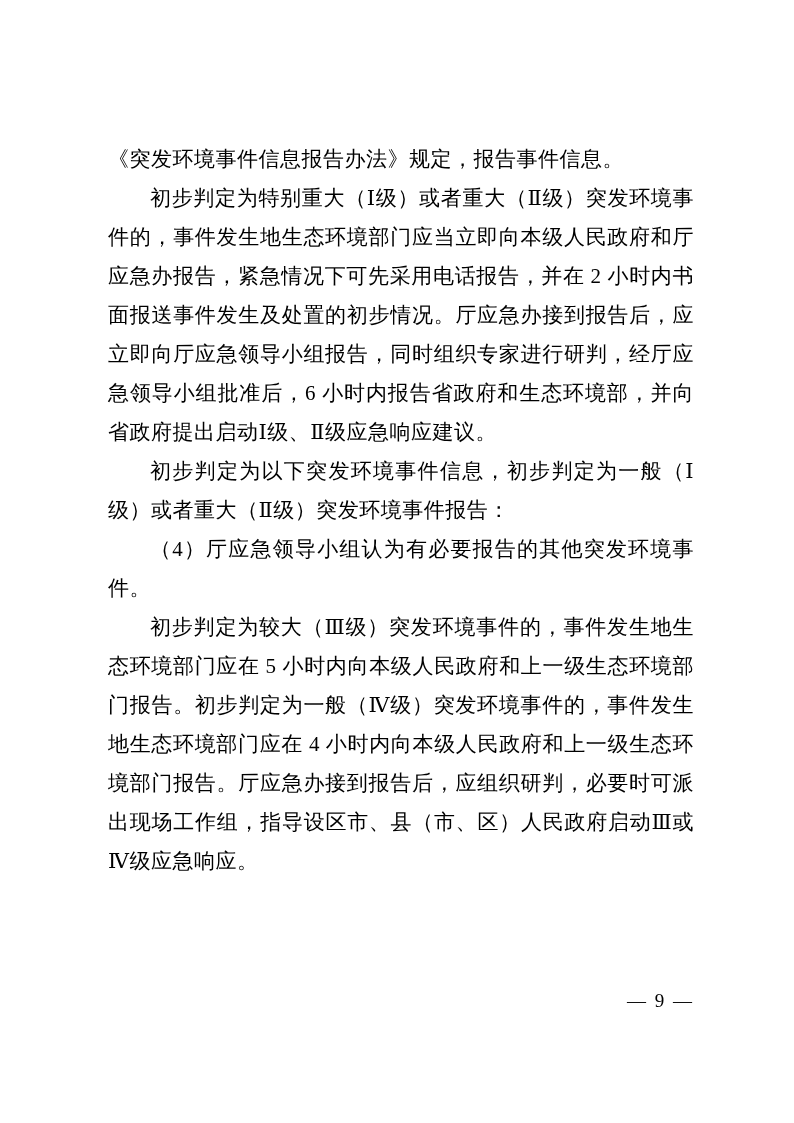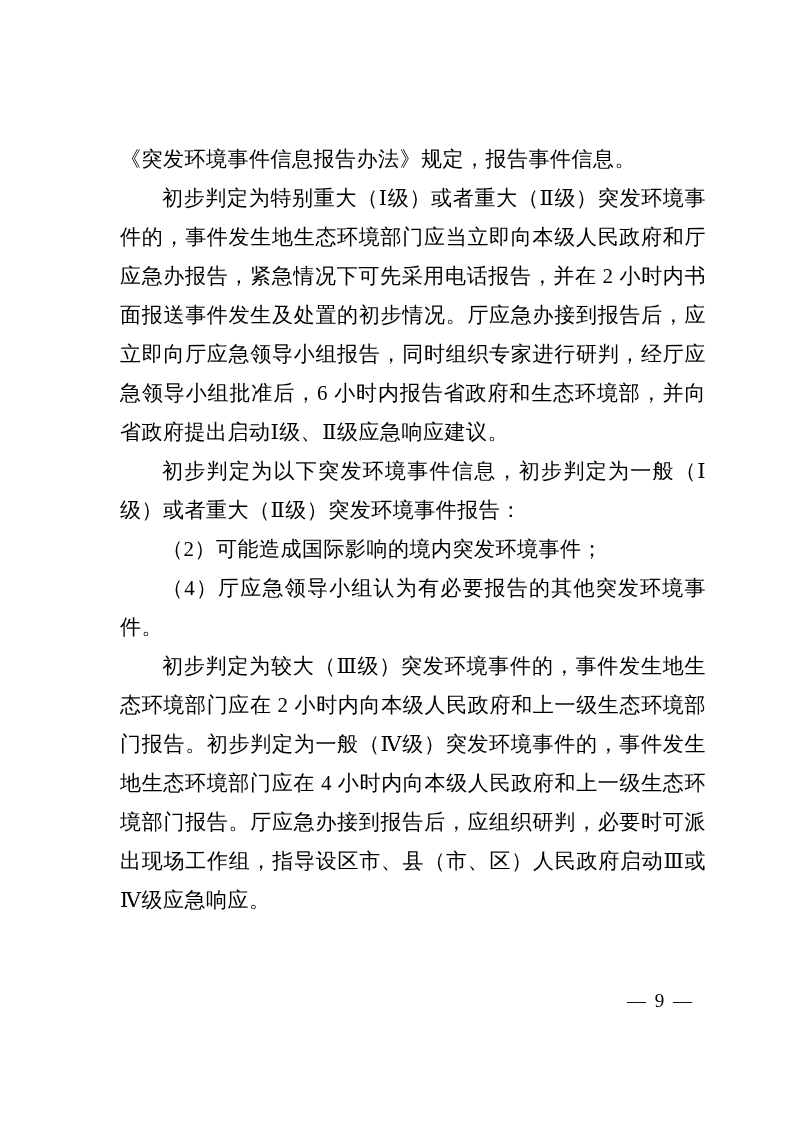--- a/index.html
+++ b/index.html
@@ -13,21 +13,21 @@
     height: 1123px;
     background: #ffffff;
     box-sizing: border-box;
     overflow: hidden;
     font-family: "Liberation Serif", "DejaVu Serif", serif;
     color: #000000;
   }
   .body-text {
     position: absolute;
     top: 140px;
-    left: 120px;
+    left: 108px;
     width: 586px;
     font-size: 21px;
     line-height: 39px;
     text-align: justify;
     text-justify: inter-character;
     letter-spacing: 0.5px;
   }
   .body-text p {
     margin: 0;
     padding: 0;
@@ -49,18 +49,17 @@
   }
 </style>
 </head>
 <body>
 
 <div class="page">
   <div class="body-text">
     <p class="no-indent">《突发环境事件信息报告办法》规定，报告事件信息。</p>
     <p class="indent">初步判定为特别重大（Ⅰ级）或者重大（Ⅱ级）突发环境事件的，事件发生地生态环境部门应当立即向本级人民政府和厅应急办报告，紧急情况下可先采用电话报告，并在 2 小时内书面报送事件发生及处置的初步情况。厅应急办接到报告后，应立即向厅应急领导小组报告，同时组织专家进行研判，经厅应急领导小组批准后，6 小时内报告省政府和生态环境部，并向省政府提出启动Ⅰ级、Ⅱ级应急响应建议。</p>
     <p class="indent">初步判定为以下突发环境事件信息，初步判定为一般（Ⅰ级）或者重大（Ⅱ级）突发环境事件报告：</p>
-    <p class="indent">（2）可能造成国际影响的境内突发环境事件；</p>
     <p class="indent">（4）厅应急领导小组认为有必要报告的其他突发环境事件。</p>
-    <p class="indent">初步判定为较大（Ⅲ级）突发环境事件的，事件发生地生态环境部门应在 2 小时内向本级人民政府和上一级生态环境部门报告。初步判定为一般（Ⅳ级）突发环境事件的，事件发生地生态环境部门应在 4 小时内向本级人民政府和上一级生态环境部门报告。厅应急办接到报告后，应组织研判，必要时可派出现场工作组，指导设区市、县（市、区）人民政府启动Ⅲ或Ⅳ级应急响应。</p>
+    <p class="indent">初步判定为较大（Ⅲ级）突发环境事件的，事件发生地生态环境部门应在 5 小时内向本级人民政府和上一级生态环境部门报告。初步判定为一般（Ⅳ级）突发环境事件的，事件发生地生态环境部门应在 4 小时内向本级人民政府和上一级生态环境部门报告。厅应急办接到报告后，应组织研判，必要时可派出现场工作组，指导设区市、县（市、区）人民政府启动Ⅲ或Ⅳ级应急响应。</p>
   </div>
   <div class="page-number">— 9 —</div>
 </div>
 
 </body></html>

